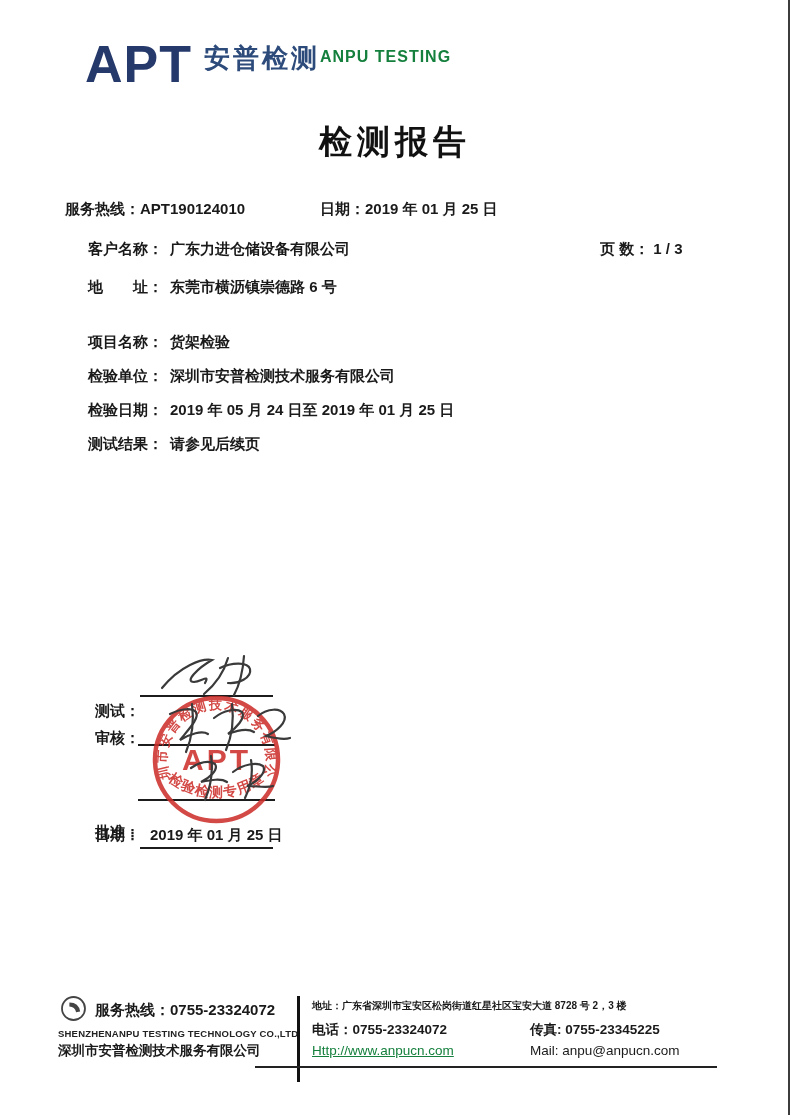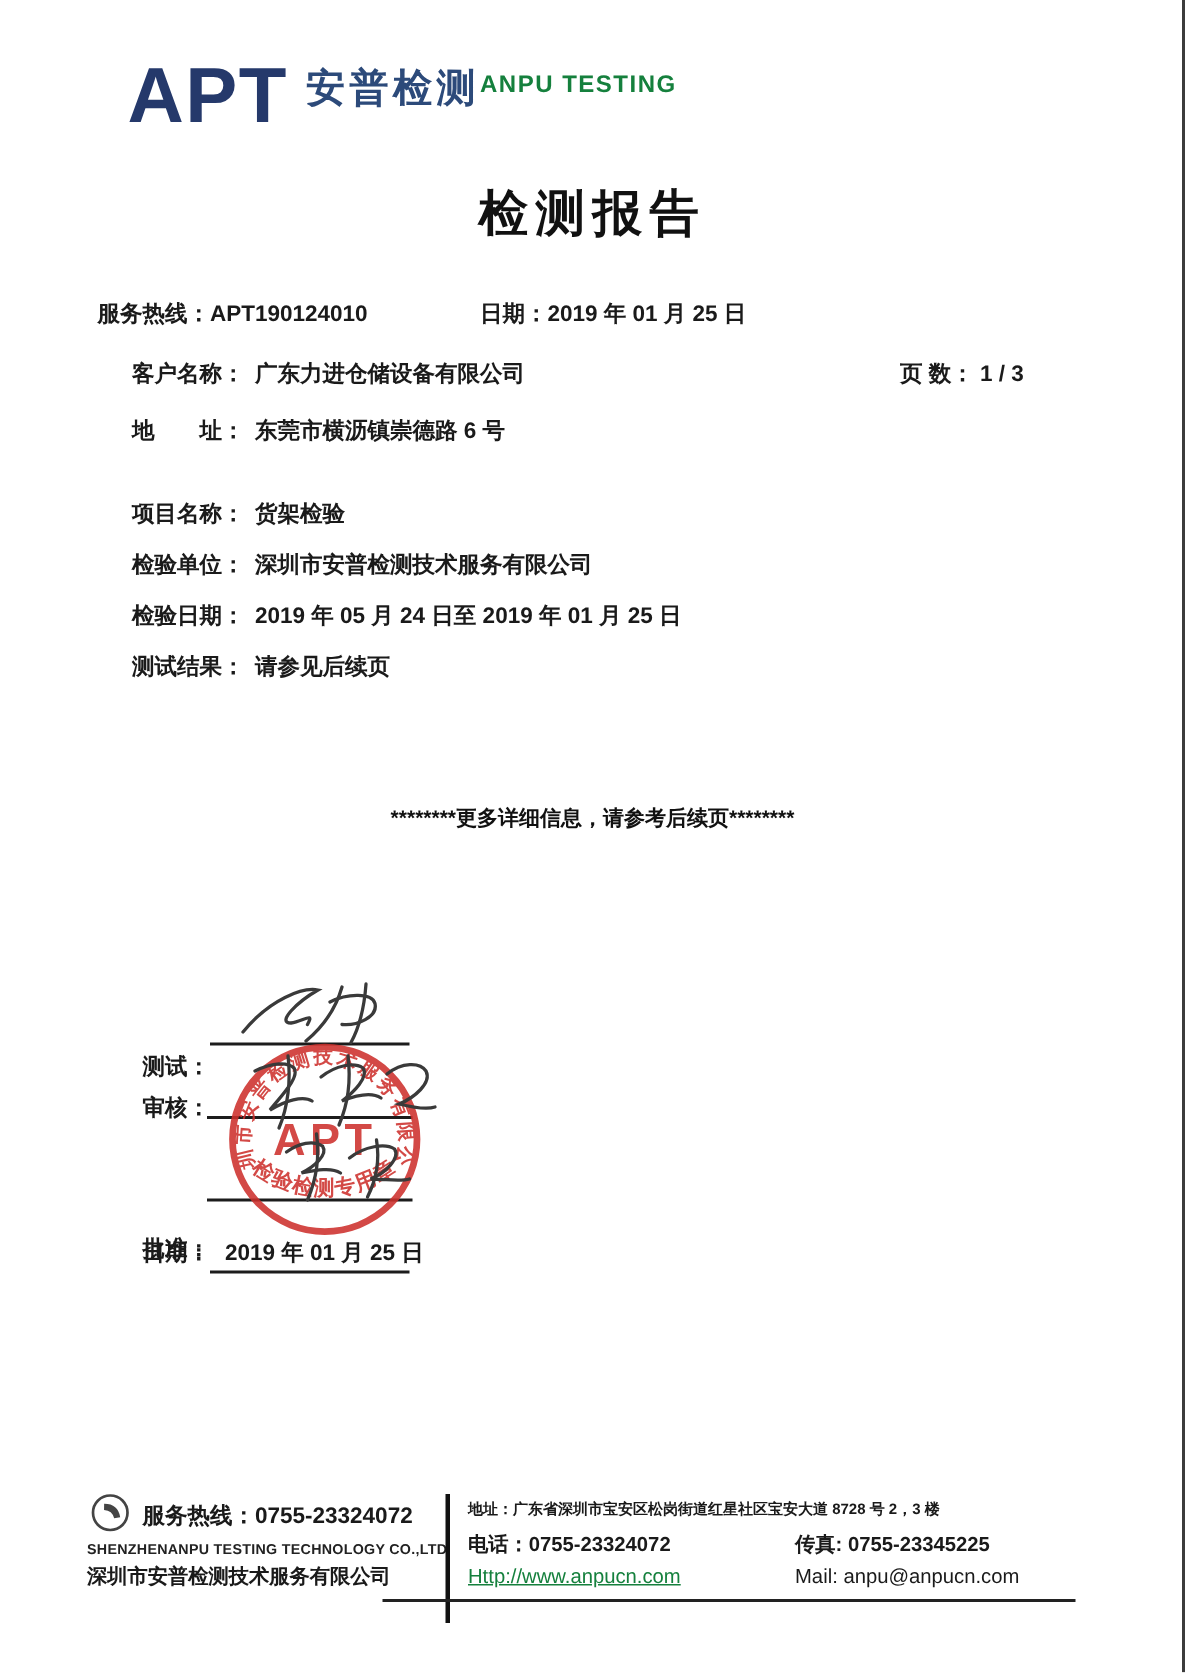--- a/index.html
+++ b/index.html
@@ -104,21 +104,20 @@
   </div>
   <div class="info-row" style="top:401px;">
     <span class="lbl">检验日期：</span>
     <span class="val">2019 年 05 月 24 日至 2019 年 01 月 25 日</span>
   </div>
   <div class="info-row" style="top:435px;">
     <span class="lbl">测试结果：</span>
     <span class="val">请参见后续页</span>
   </div>
 
-  <div class="note">********更多详细信息，请参考后续页********</div>
 
   <div class="sig-label" style="top:702px;">测试：</div>
   <div class="sig-line" style="left:140px;top:695px;width:133px;"></div>
 
   <div class="sig-label" style="top:729px;">审核：</div>
   <div class="sig-line" style="left:138px;top:744px;width:137px;"></div>
 
   <div class="sig-label" style="top:823px;">批准：</div>
   <div class="sig-line" style="left:138px;top:799px;width:137px;"></div>
 

